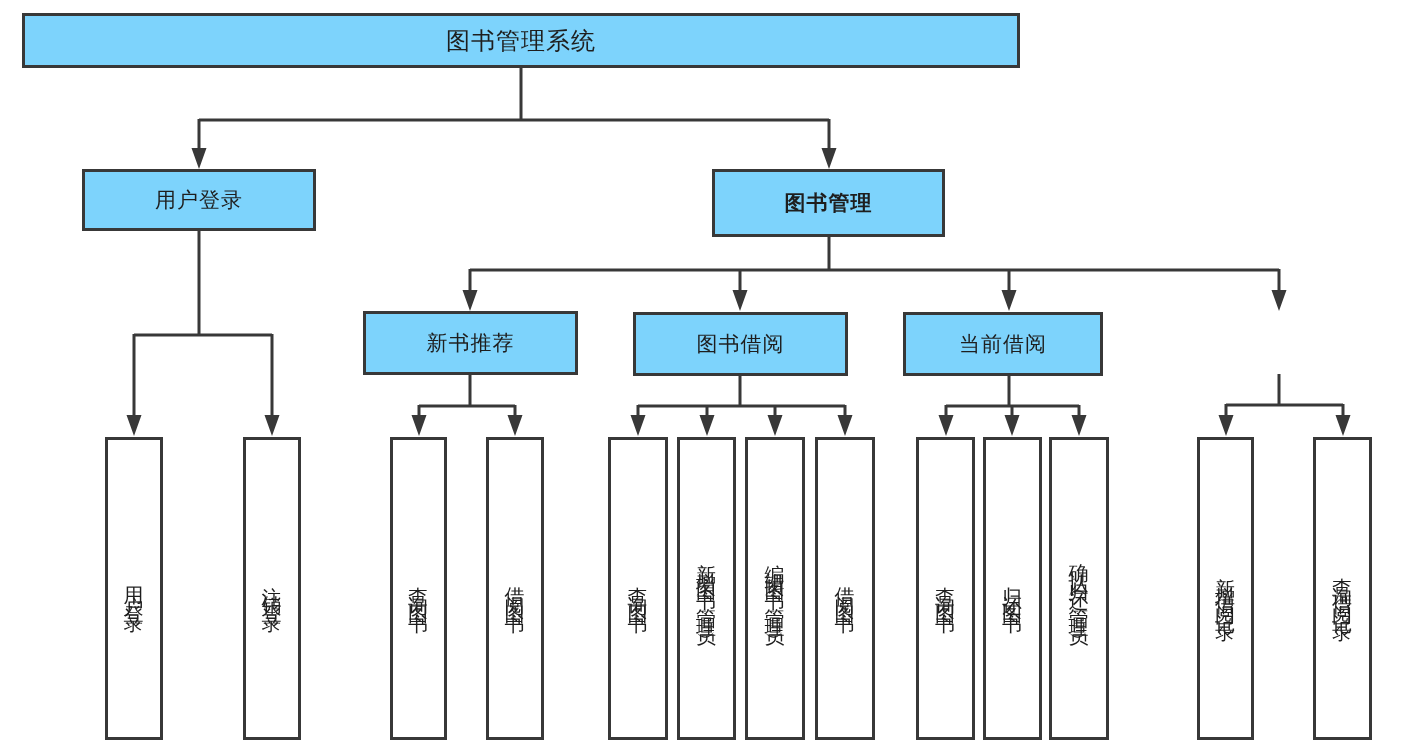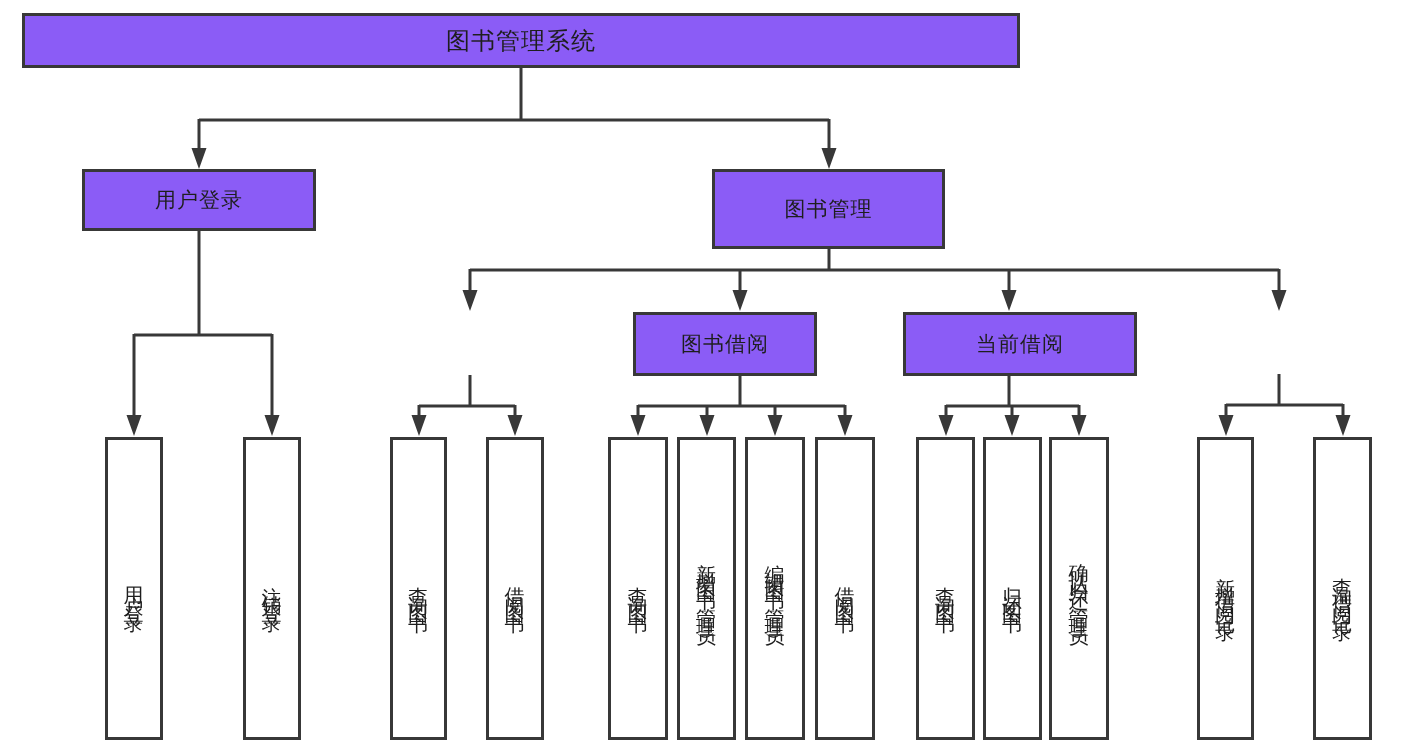--- a/index.html
+++ b/index.html
@@ -9,21 +9,21 @@
     height: 747px;
     background: #ffffff;
     font-family: "Liberation Sans", "DejaVu Sans", sans-serif;
     overflow: hidden;
   }
   #wires { position: absolute; left: 0; top: 0; width: 1405px; height: 747px; }
   .node {
     position: absolute;
     box-sizing: border-box;
     border: 3px solid #383838;
-    background: #8b5cf6;
+    background: #7dd3fc;
     display: flex;
     align-items: center;
     justify-content: center;
     color: #1e1e1e;
     font-size: 21px;
     letter-spacing: 1px;
     z-index: 2;
   }
   .node.root { font-size: 24px; }
   .vnode {
@@ -97,24 +97,25 @@
              M938.5 415 L953.5 415 L946 436 Z
              M1004.5 415 L1019.5 415 L1012 436 Z
              M1071.5 415 L1086.5 415 L1079 436 Z
              M1218.5 415 L1233.5 415 L1226 436 Z
              M1335.5 415 L1350.5 415 L1343 436 Z"></path>
   </svg>
 
   <div class="node root" style="left:22px; top:13px; width:998px; height:55px;">图书管理系统</div>
 
   <div class="node" style="left:82px; top:169px; width:234px; height:62px;">用户登录</div>
-  <div class="node" style="left:712px; top:169px; width:233px; height:80px;">图书管理</div>
+  <div class="node" style="left:712px; top:169px; width:233px; height:68px;font-weight:bold;">图书管理</div>
 
-  <div class="node" style="left:633px; top:312px; width:184px; height:64px;">图书借阅</div>
-  <div class="node" style="left:903px; top:312px; width:234px; height:64px;">当前借阅</div>
+  <div class="node" style="left:363px; top:311px; width:215px; height:64px;">新书推荐</div>
+  <div class="node" style="left:633px; top:312px; width:215px; height:64px;">图书借阅</div>
+  <div class="node" style="left:903px; top:312px; width:200px; height:64px;">当前借阅</div>
 
   <div class="vnode" style="left:105px; width:58px;">
     <span>用户登录</span>
   </div>
   <div class="vnode" style="left:243px; width:58px;">
     <span>注销登录</span>
   </div>
 
   <div class="vnode" style="left:390px; width:57px;">
     <span>查询图书</span>

